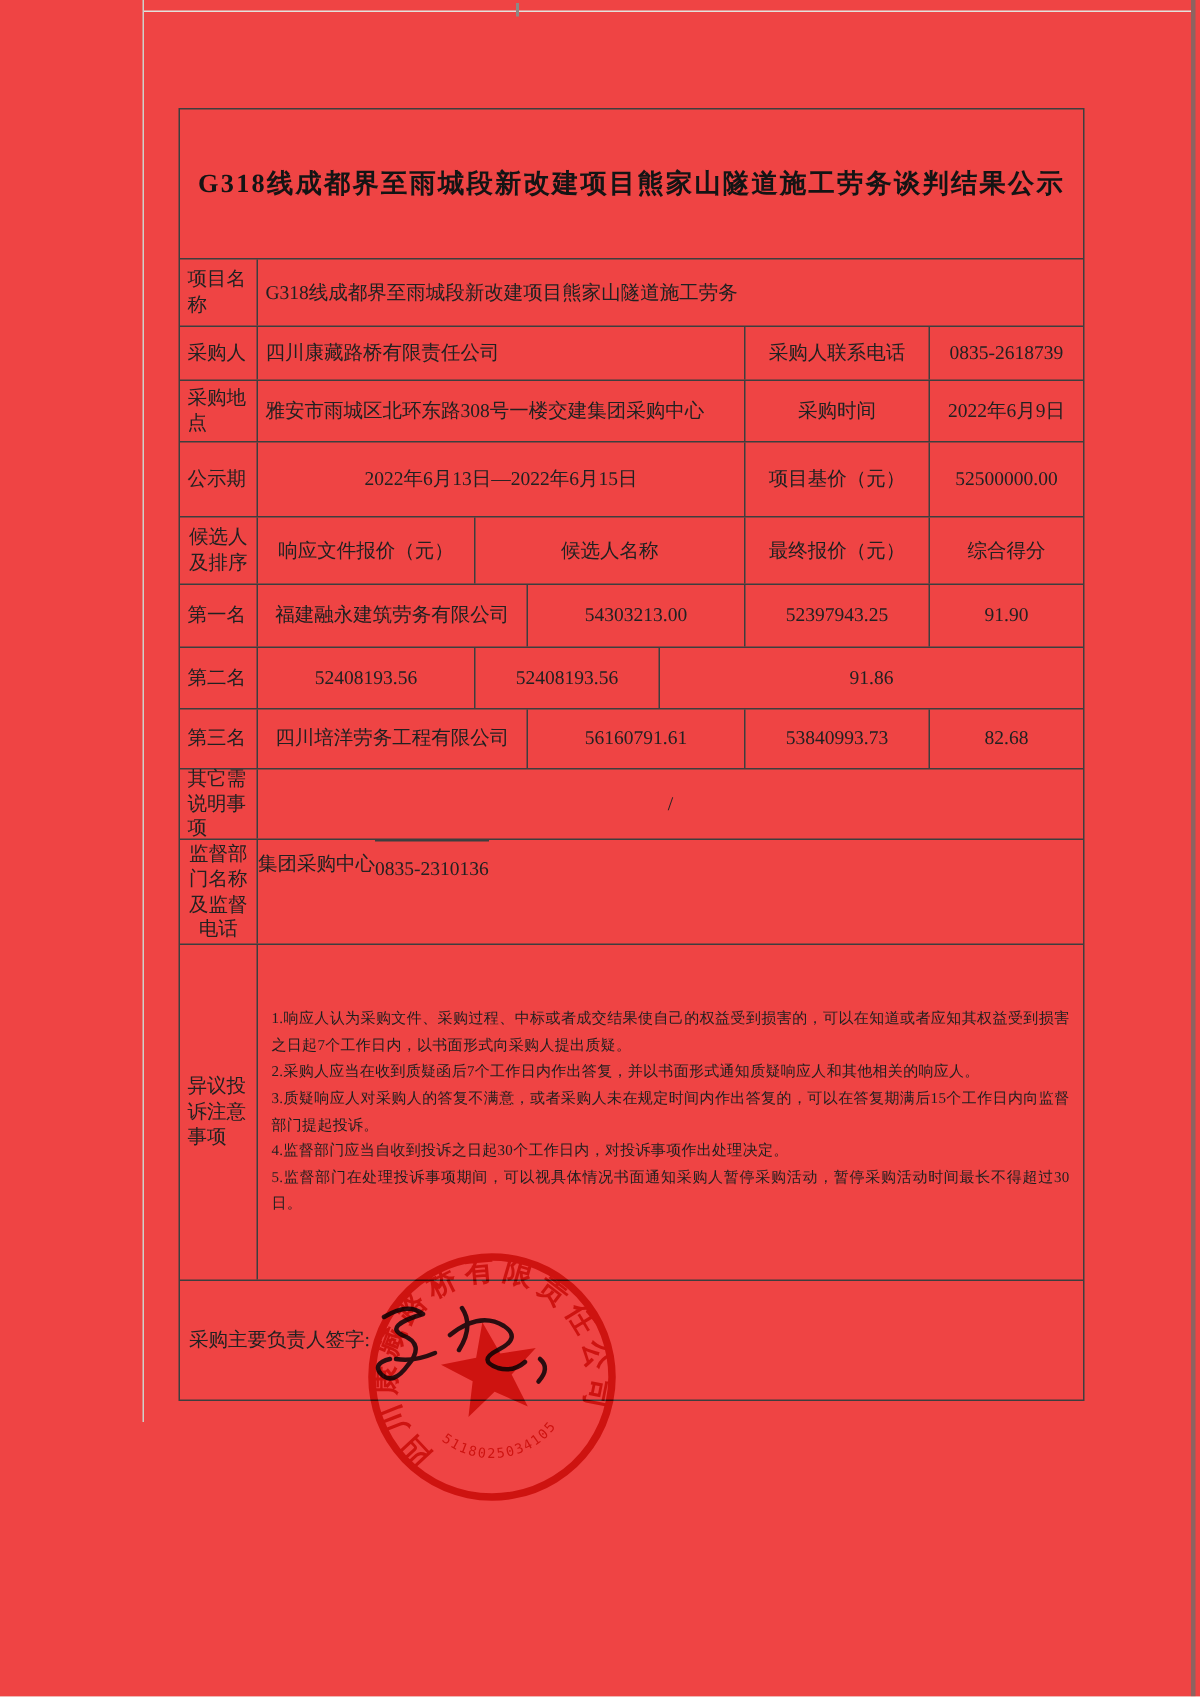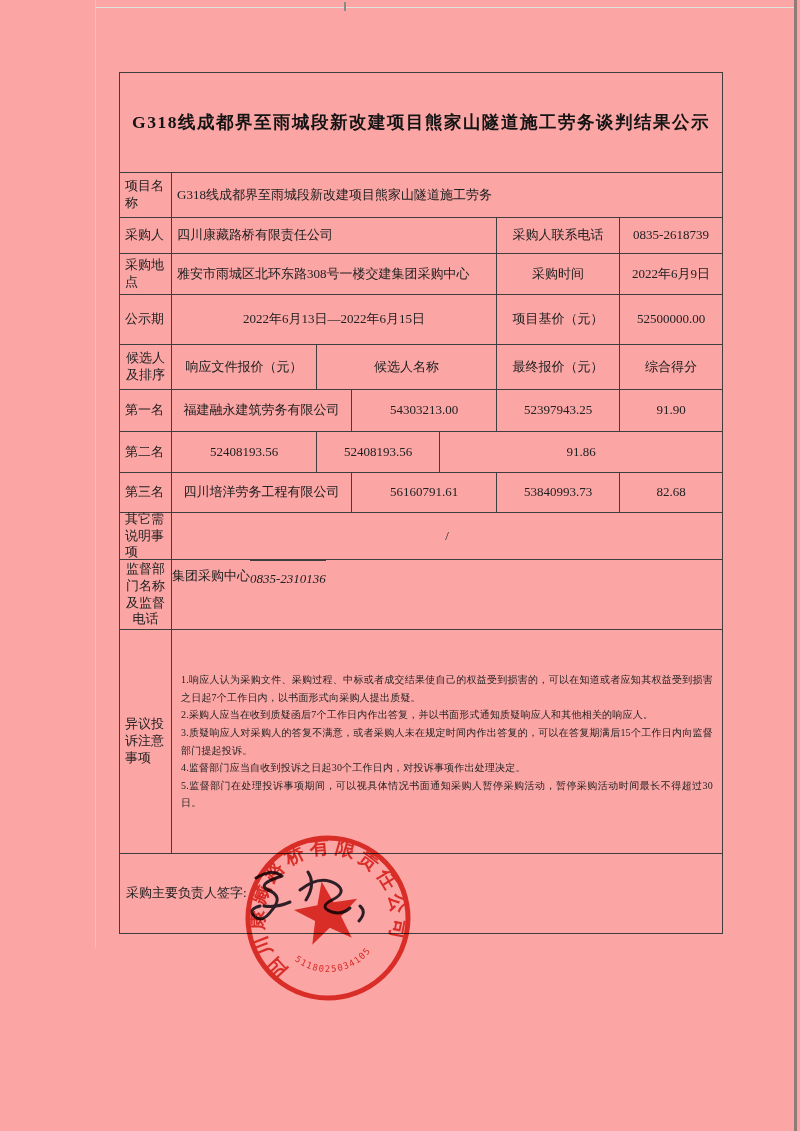--- a/index.html
+++ b/index.html
@@ -3,21 +3,21 @@
 <meta charset="utf-8">
 <style>
   * { box-sizing: border-box; margin: 0; padding: 0; }
   html,body { background:#efefec; }
   body { font-family: "Liberation Serif", "DejaVu Serif", serif; }
 
   .canvas {
     position: relative;
     width: 800px;
     height: 1131px;
-    background: #fca5a5;
+    background: #ef4444;
     overflow: hidden;
     margin: 0 auto;
     color: #212121;
   }
 
   
   .edge-right  { position:absolute; left:794px; top:0; width:3px;  height:1131px; background:#6e6e6a; opacity:.75; }
   .edge-left   { position:absolute; left:95px;  top:0; width:1px;  height:948px;  background:#cfcfc9; }
   .edge-top    { position:absolute; left:96px;  top:7px; width:698px; height:1px; background:#e2e2dc; }
   .tick-top    { position:absolute; left:344px; top:2px; width:2px; height:9px; background:#8a8a86; }
@@ -51,21 +51,21 @@
     font-size: 17.5px; font-weight: bold; letter-spacing: 1.5px; color:#141414;
     border-left:none; text-align:center;
   }
   .center { justify-content: center; text-align: center; }
   .left   { justify-content: flex-start; text-align: left; }
   .label-cell { line-height: 1.3; align-items:center; }
   .label-center { justify-content:center; text-align:center; }
 
   .sup-right { flex:1 1 auto; display:flex; flex-direction:row; border-left:1px solid #3e3e3e; padding:0; }
   .sup-sub { display:flex; align-items:center; justify-content:center; }
-  .sup-sub + .sup-sub { border-top: 1px solid #3e3e3e; font-style: italic; }
+  .sup-sub + .sup-sub { border-top: 1px solid #3e3e3e; }
 
   .objection-cell {
     flex:1 1 auto; display:flex; flex-direction:column; justify-content:center;
     padding: 10px 9px; border-left:1px solid #3e3e3e;
   }
   .objection-item {
     font-size: 10px; line-height: 17.6px; text-align: justify; letter-spacing: .2px; color:#1f1f1f;
   }
 
   .sig-row { height: 80px; }

